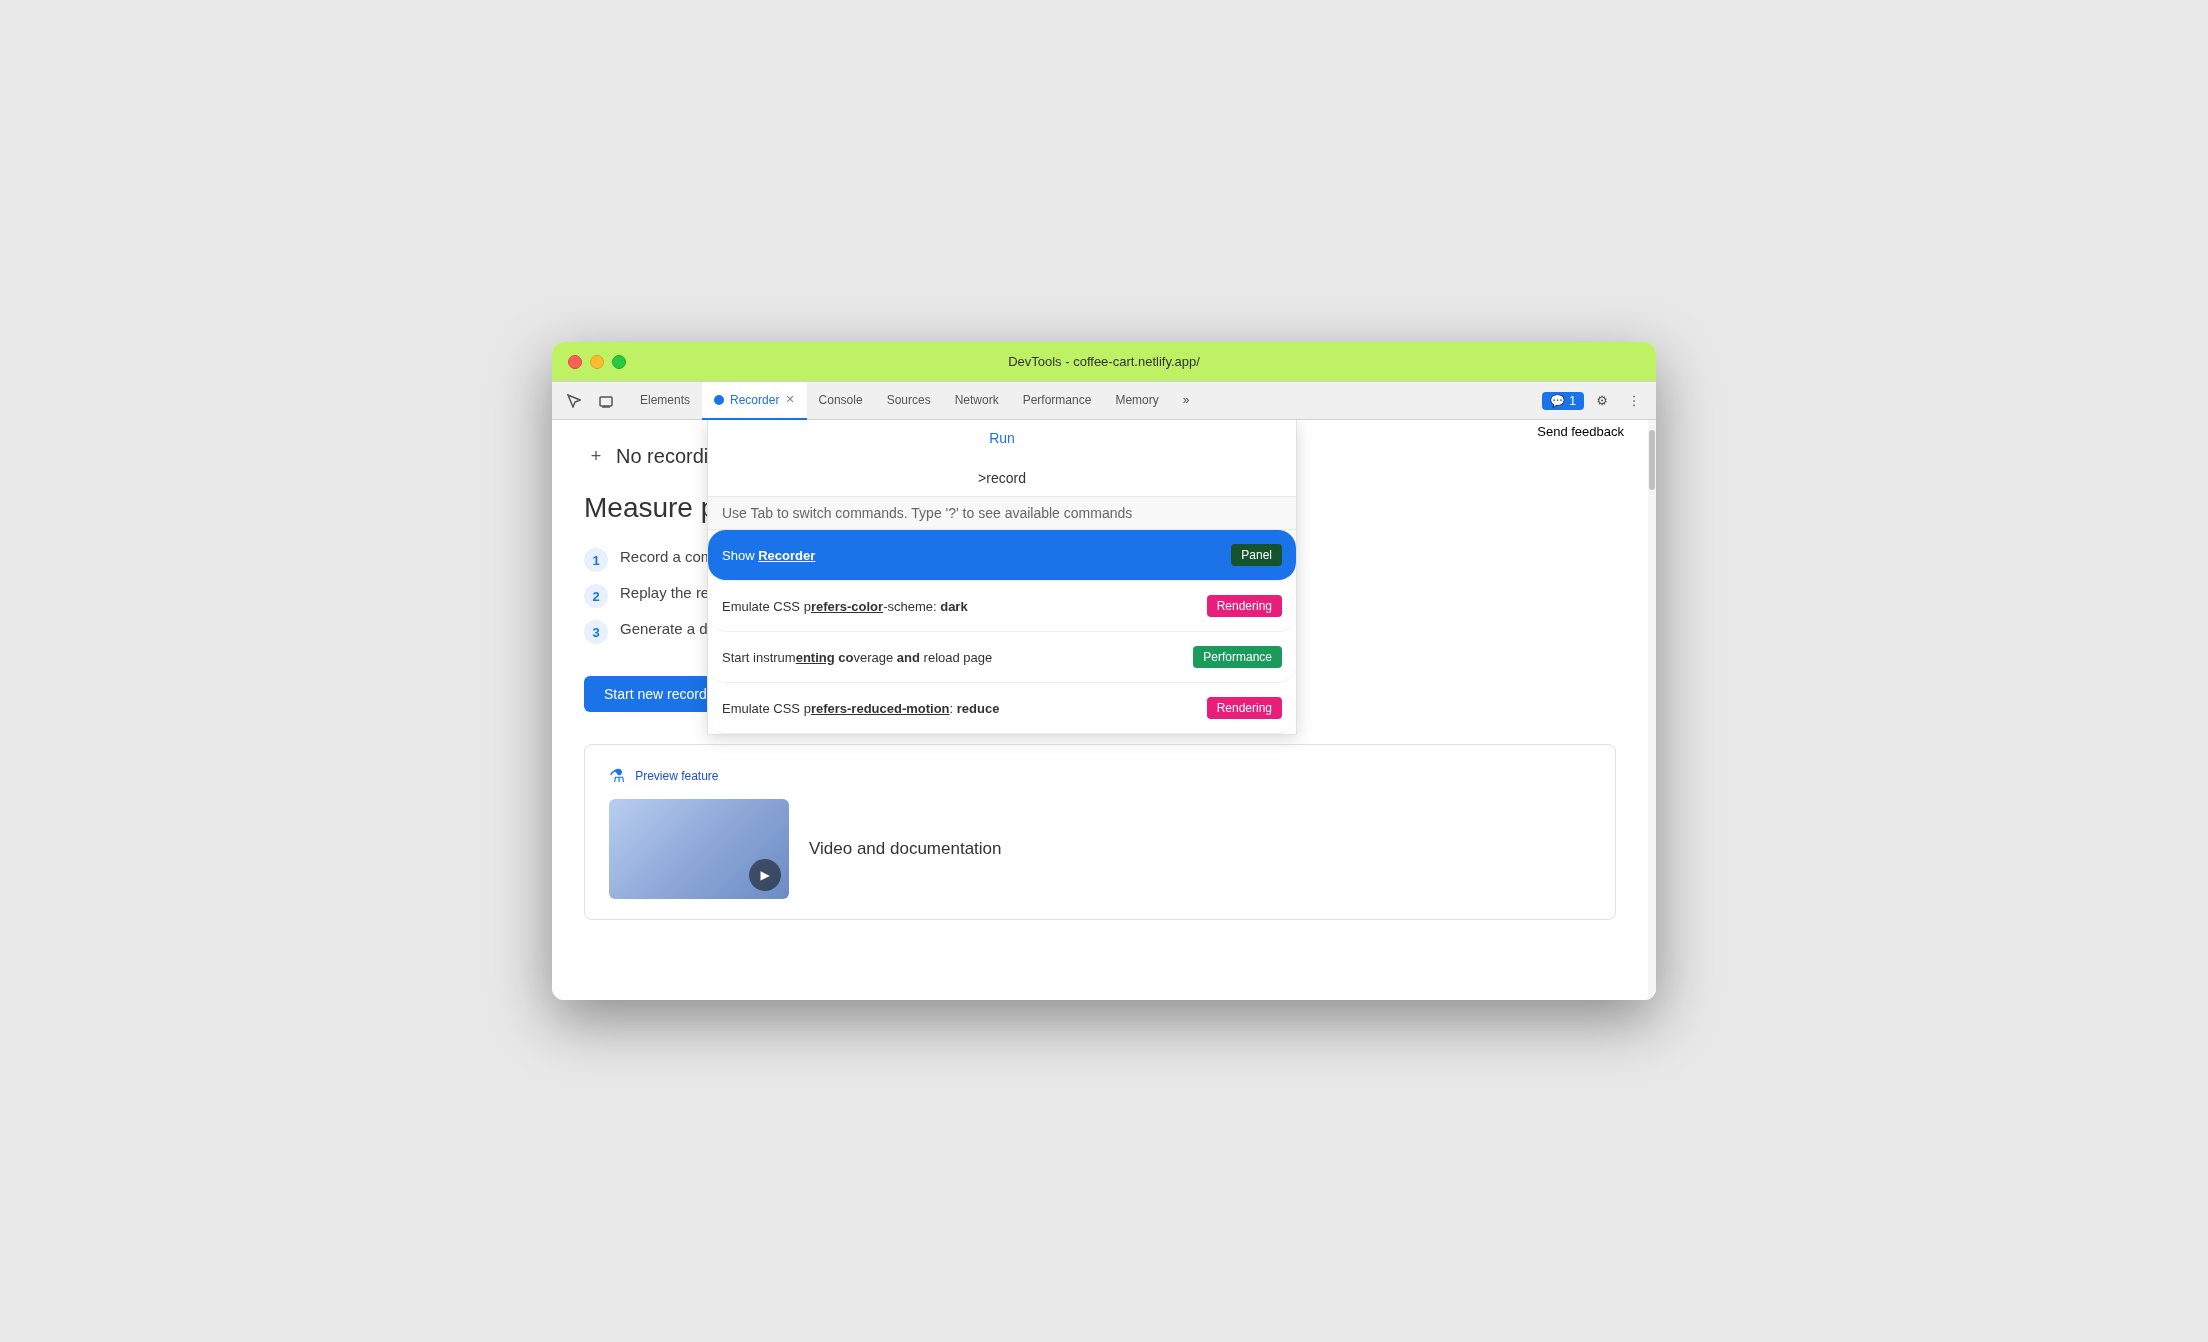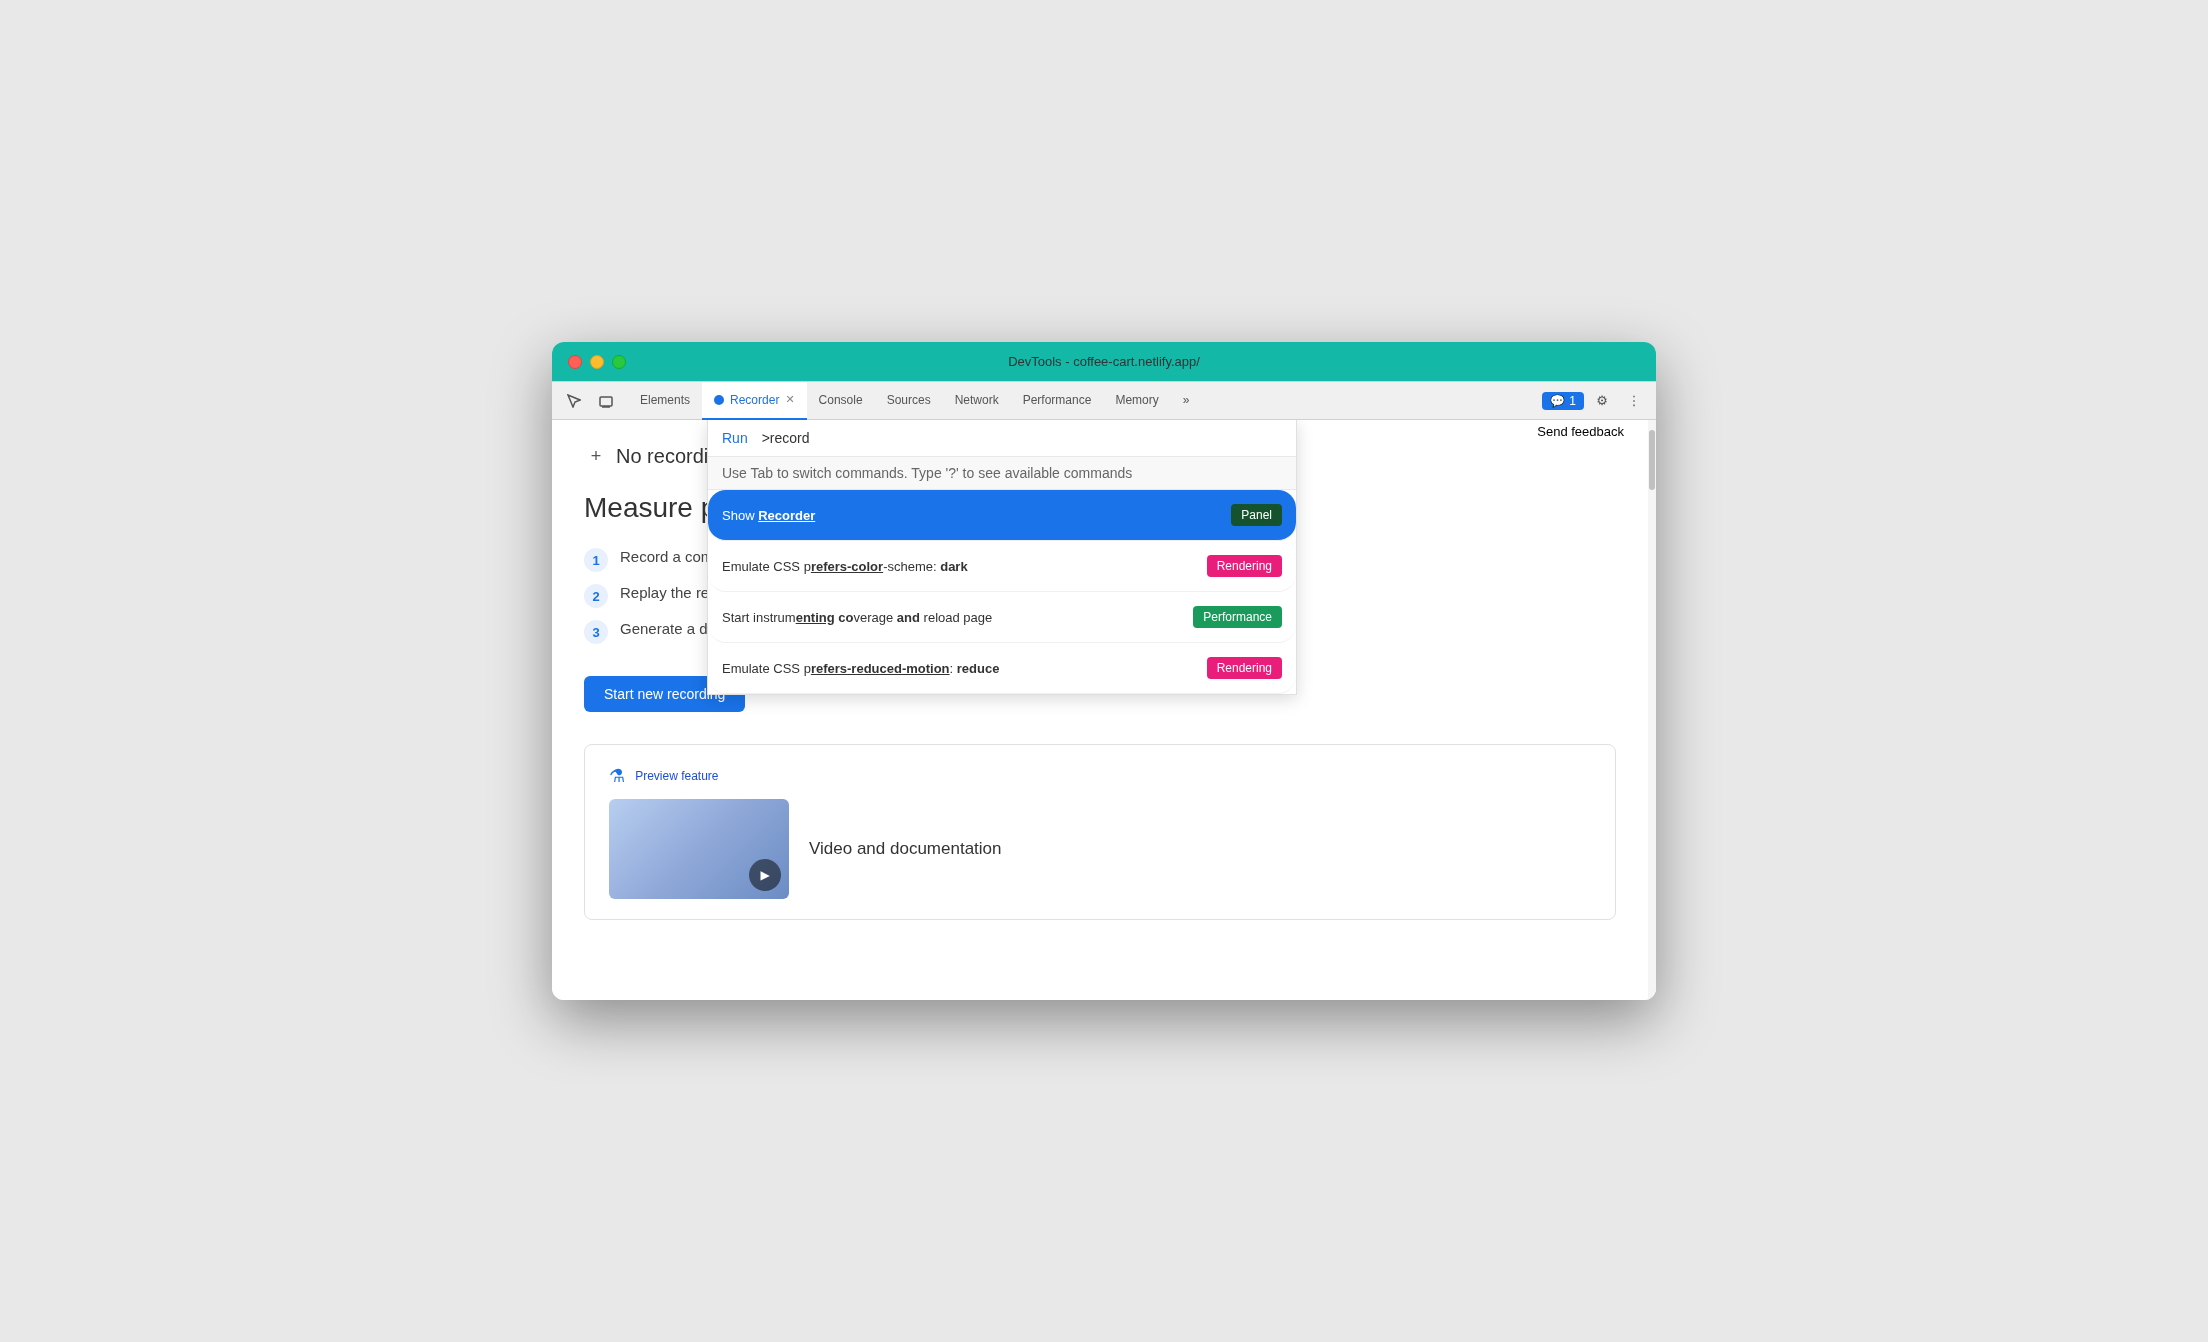--- a/index.html
+++ b/index.html
@@ -17,21 +17,21 @@
     .window {
       width: 1104px;
       background: #f5f5f5;
       border-radius: 12px;
       box-shadow: 0 20px 60px rgba(0,0,0,0.4);
       overflow: hidden;
     }
 
     
     .title-bar {
-      background: #14b8a6;
+      background: #bef264;
       padding: 12px 16px;
       display: flex;
       align-items: center;
       justify-content: center;
       position: relative;
       border-bottom: 1px solid #d0d0d0;
     }
 
     .traffic-lights {
       position: absolute;
@@ -348,21 +348,22 @@
       border-top: none;
       box-shadow: 0 4px 16px rgba(0,0,0,0.15);
       z-index: 100;
     }
 
     .cmd-input-row {
       display: flex;
       align-items: center;
       padding: 10px 14px;
       border-bottom: 1px solid #e8e8e8;
-      gap: 14px;
+      gap: 24px;
+      flex-direction: column;
     }
 
     .cmd-run-label {
       color: #1a73e8;
       font-size: 14px;
       font-weight: 500;
     }
 
     .cmd-input-text {
       font-size: 14px;

